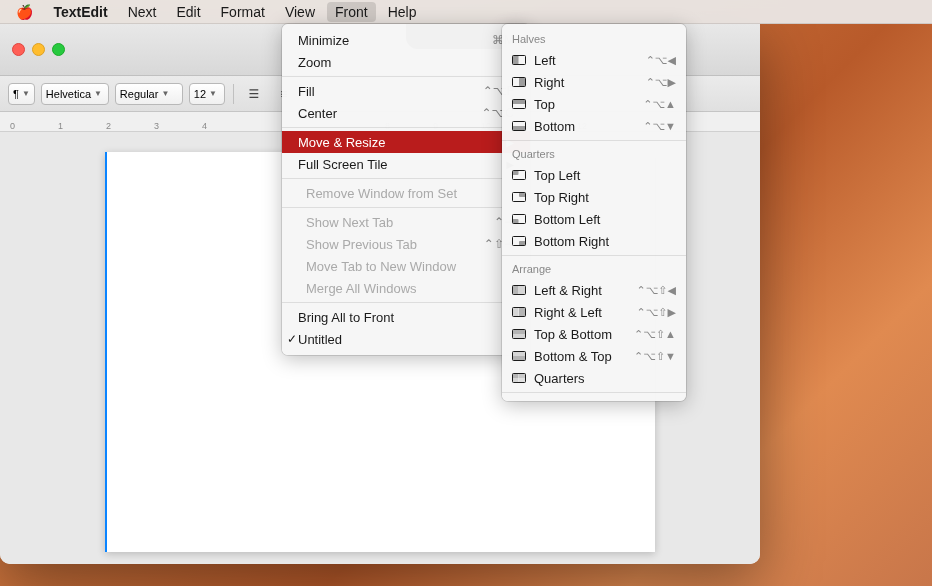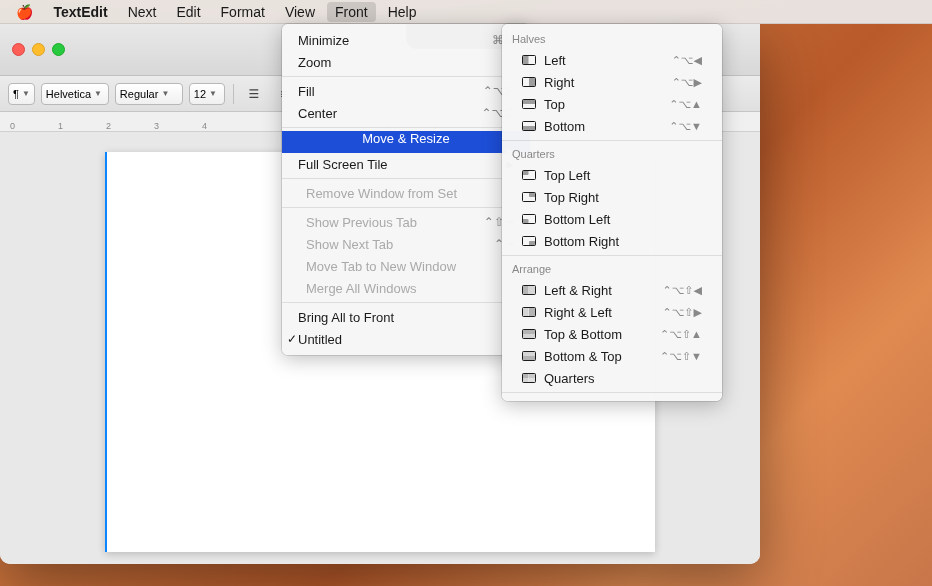--- a/index.html
+++ b/index.html
@@ -211,23 +211,22 @@
       cursor: default;
       position: relative;
     }
 
     .menu-item:hover, .menu-item.selected {
       background: #2a6edd;
       color: white;
     }
 
     .menu-item.selected {
-      background: #1d4ed8;
+      background: #b91c1c;
       color: white;
-      flex-direction: column;
     }
 
     .menu-item.disabled {
       color: #aaa;
       margin-left: 8px;
     }
 
     .menu-item .shortcut {
       margin-left: auto;
       font-size: 12px;
@@ -253,32 +252,32 @@
       height: 1px;
       background: rgba(0,0,0,0.1);
       margin: 3px 0;
     }
 
     
     .submenu-move-resize {
       position: absolute;
       top: 0;
       left: 502px;
-      width: 220px;
+      width: 184px;
       background: rgba(246, 246, 246, 0.98);
       border-radius: 6px;
       box-shadow: 0 4px 20px rgba(0,0,0,0.25), 0 0 0 1px rgba(0,0,0,0.12);
       padding: 5px 0;
     }
 
     .submenu-item {
       height: 22px;
       display: flex;
       align-items: center;
-      padding: 0 20px;
+      padding: 0 10px;
       font-size: 13px;
       color: #1a1a1a;
       cursor: default;
       gap: 8px;
     }
 
     .submenu-item .shortcut {
       margin-left: auto;
       font-size: 11px;
       color: #888;
@@ -428,27 +427,27 @@
 
     <div class="menu-separator"></div>
 
     <div class="menu-item disabled">
       <span>Remove Window from Set</span>
     </div>
 
     <div class="menu-separator"></div>
 
     <div class="menu-item disabled">
+      <span>Show Next Tab</span>
+      <span class="shortcut">⌃⇥</span>
+    </div>
+
+    <div class="menu-item disabled">
       <span>Show Previous Tab</span>
       <span class="shortcut">⌃⇧⇥</span>
-    </div>
-
-    <div class="menu-item disabled">
-      <span>Show Next Tab</span>
-      <span class="shortcut">⌃⇥</span>
     </div>
 
     <div class="menu-item disabled">
       <span>Move Tab to New Window</span>
     </div>
 
     <div class="menu-item disabled">
       <span>Merge All Windows</span>
     </div>
 

